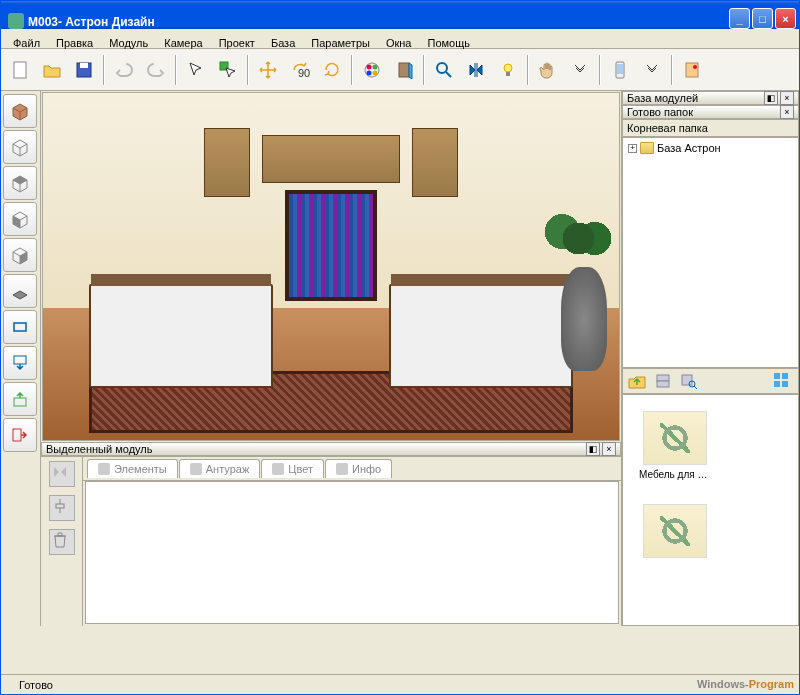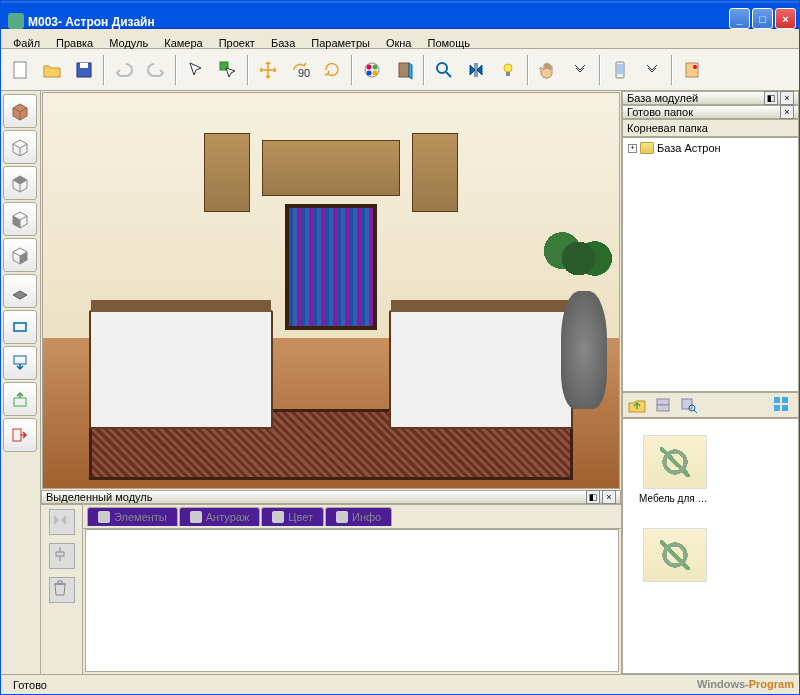--- a/index.html
+++ b/index.html
@@ -44,40 +44,40 @@
 
 .panel-hdr { height: 14px; background: linear-gradient(#fff, #d8d8c8); border: 1px solid #aca899; display: flex; align-items: center; padding: 0 4px; font-size: 11px; }
 .panel-hdr .hdr-btns { margin-left: auto; display: flex; gap: 2px; }
 .hdr-btn { width: 14px; height: 14px; border: 1px solid #888; background: #eee; display: flex; align-items: center; justify-content: center; font-size: 9px; cursor: pointer; }
 
 .bottom-panel { height: 170px; display: flex; border-top: 1px solid #aca899; }
 .bp-side { width: 42px; background: #ece9d8; border-right: 1px solid #aca899; padding: 4px; display: flex; flex-direction: column; gap: 8px; align-items: center; }
 .bp-side .ico { width: 26px; height: 26px; background: #ddd; border: 1px solid #aaa; }
 .bp-main { flex: 1; display: flex; flex-direction: column; }
 .tabs { height: 24px; display: flex; align-items: center; gap: 1px; padding-left: 4px; background: #ece9d8; border-bottom: 1px solid #aca899; }
-.tab { padding: 3px 10px; border: 1px solid #aca899; border-bottom: none; background: #4c1d95; border-radius: 3px 3px 0 0; display: flex; align-items: center; gap: 4px; color: #888; cursor: pointer; }
+.tab { padding: 3px 10px; border: 1px solid #aca899; border-bottom: none; background: #ffffff; border-radius: 3px 3px 0 0; display: flex; align-items: center; gap: 4px; color: #888; cursor: pointer; }
 .tab .ti { width: 12px; height: 12px; background: #ccc; border-radius: 2px; }
 .tab-content { flex: 1; background: #fff; border: 1px solid #aca899; margin: 0 2px 2px 2px; }
 
 .right { width: 178px; background: #ece9d8; display: flex; flex-direction: column; border-left: 1px solid #aca899; }
 .right .panel-hdr { justify-content: space-between; }
 .tree-hdr { height: 18px; background: #ece9d8; border: 1px solid #aca899; padding: 2px 4px; }
 .tree { flex: 1; background: #fff; border: 1px solid #aca899; padding: 3px; }
 .tree-row { display: flex; align-items: center; gap: 3px; padding: 1px 2px; }
 .tree-exp { width: 9px; height: 9px; border: 1px solid #888; display: flex; align-items: center; justify-content: center; font-size: 8px; line-height: 1; }
 .tree-folder { width: 14px; height: 12px; background: linear-gradient(#f8e088, #e8c858); border: 1px solid #c0a040; border-radius: 1px; }
 
 .thumb-bar { height: 26px; background: #ece9d8; border: 1px solid #aca899; display: flex; align-items: center; padding: 2px; gap: 2px; }
 .thumbs { flex: 1; background: #fff; border: 1px solid #aca899; padding: 4px; overflow: auto; }
 .thumb { width: 72px; display: inline-block; margin: 12px; text-align: center; }
 .thumb-img { width: 64px; height: 54px; background: linear-gradient(#f8f0d0, #f0e8c0); border: 1px solid #ddd; margin: 0 auto 4px; position: relative; }
 .thumb-img::after { content: ''; position: absolute; left: 50%; top: 50%; width: 30px; height: 30px; margin: -15px; background: radial-gradient(circle, transparent 40%, #8a8 40%, #8a8 60%, transparent 60%), linear-gradient(45deg, transparent 45%, #7a7 45%, #7a7 55%, transparent 55%); }
 .thumb-label { font-size: 10px; white-space: nowrap; overflow: hidden; text-overflow: ellipsis; }
 
-.statusbar { height: 20px; background: #ece9d8; border-top: 1px solid #aca899; display: flex; align-items: center; padding: 0 12px; }
+.statusbar { height: 20px; background: #ece9d8; border-top: 1px solid #aca899; display: flex; align-items: center; padding: 0 18px; margin-top: 48px; }
 .watermark { position: absolute; right: 6px; bottom: 4px; font-size: 14px; font-weight: bold; color: #888; pointer-events: none; }
 .watermark .wp { color: #d08020; }
 
 svg { width: 20px; height: 20px; }
 </style>
 </head>
 <body>
 
 <div class="titlebar">
   <div class="app-icon"></div>

